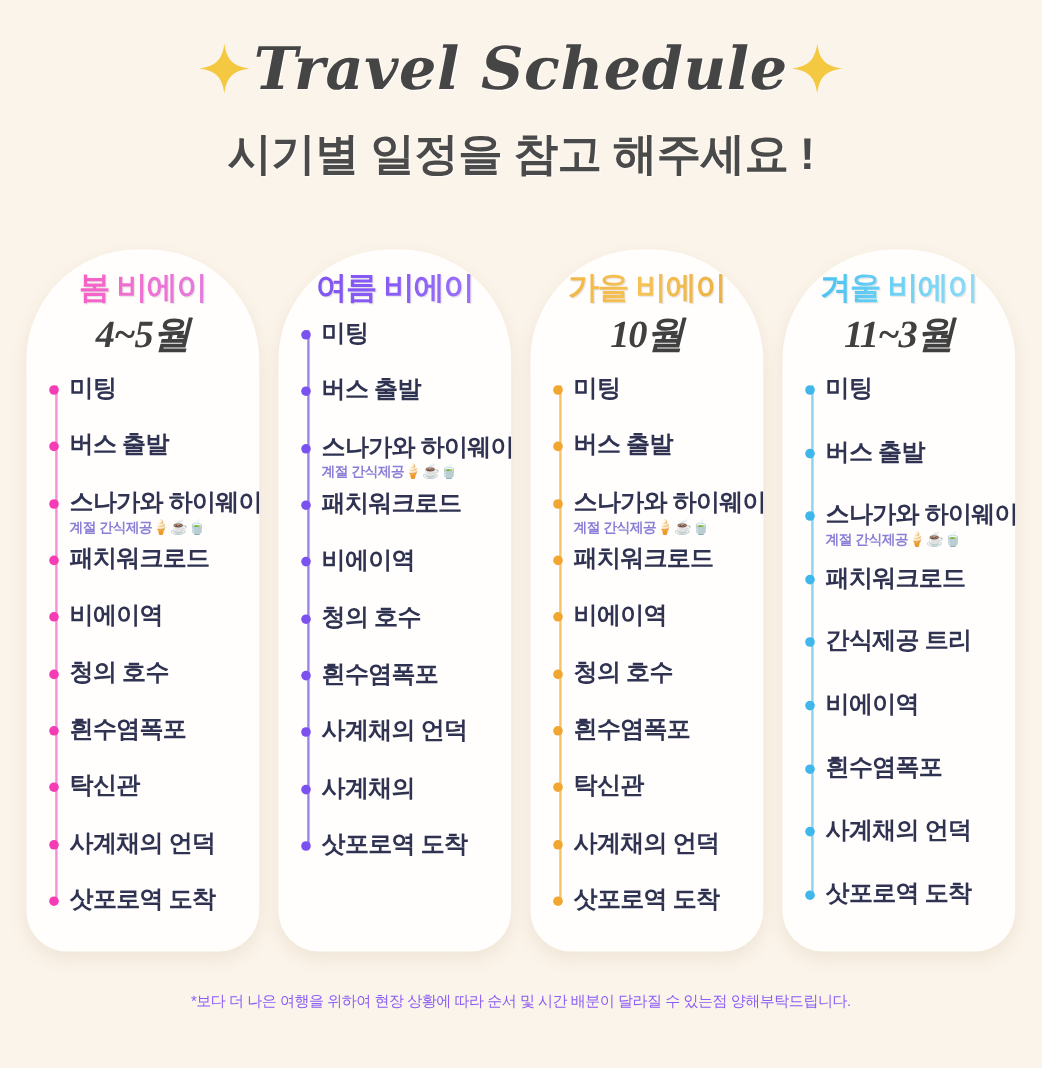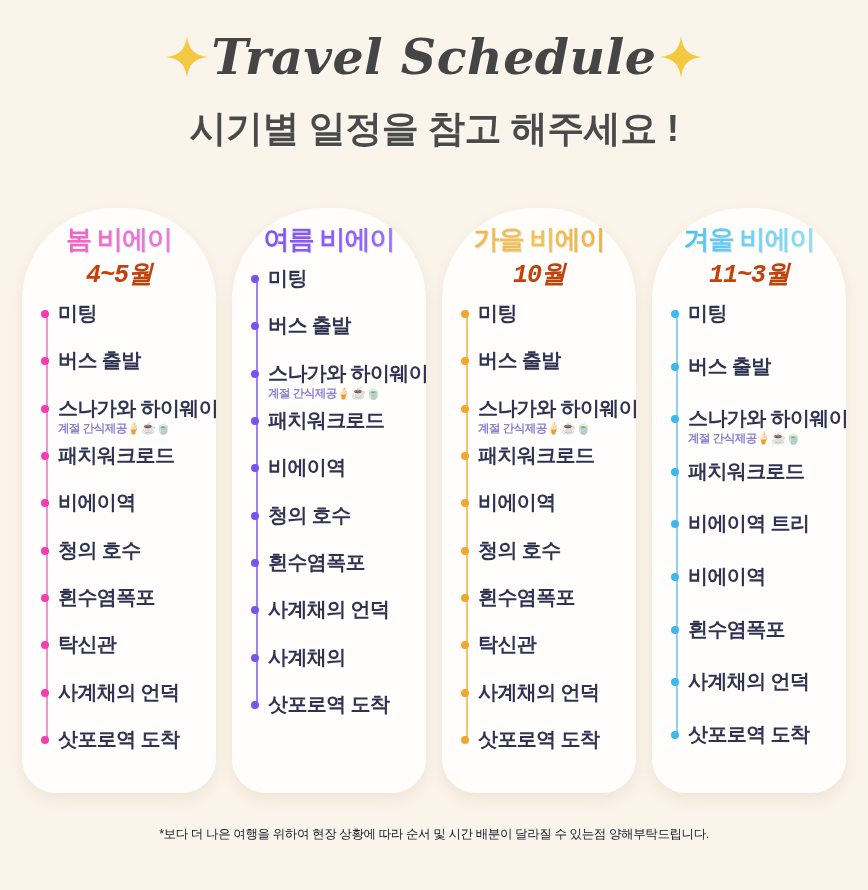--- a/index.html
+++ b/index.html
@@ -93,25 +93,25 @@
     color: transparent;
     -webkit-text-fill-color: transparent;
     filter: drop-shadow(1px 1px 0 rgba(0,0,0,0.10));
   }
   .c1 .season { background-image: linear-gradient(95deg,#ff4fb8 0%,#f06fd0 45%,#d887e8 100%); }
   .c2 .season { background-image: linear-gradient(95deg,#7b52f0 0%,#8a5cf6 50%,#a27bff 100%); }
   .c3 .season { background-image: linear-gradient(95deg,#f0b042 0%,#f6c255 48%,#e8a93a 100%); }
   .c4 .season { background-image: linear-gradient(95deg,#39b9ef 0%,#6fd2f5 50%,#9fe0f7 100%); }
   .months {
     margin-top: 2px;
-    font-family: Liberation Mono, monospace;
-    font-size: 25px;
+    font-family: Liberation Serif, serif;
+    font-size: 32px;
     font-weight: bold;
     font-style: italic;
-    color: #c2410c;
+    color: #404040;
     letter-spacing: -1px;
     text-shadow: 1px 1px 0 rgba(255,255,255,0.6);
   }
 
   
   .timeline {
     position: relative;
     margin: 12px 0 0 0;
     padding: 0 6px 0 20px;
     list-style: none;
@@ -172,21 +172,21 @@
   }
 
   
   .footer {
     position: absolute;
     left: 0;
     top: 826px;
     width: 868px;
     text-align: center;
     font-size: 12.5px;
-    color: #0f172a;
+    color: #8b5cf6;
     letter-spacing: -0.4px;
   }
 </style>
 </head>
 <body>
 
 <div class="page">
 
   <div class="header">
     <div class="title-row">
@@ -378,21 +378,21 @@
             <span class="dot"></span>
             <span class="tl-label">스나가와 하이웨이</span>
             <span class="tl-sub"><span>계절 간식제공</span><span class="emo">🍦☕🍵</span></span>
           </li>
           <li class="tl-item" style="position: absolute; left: 20px; right: 4px; top: 157.667px;">
             <span class="dot"></span>
             <span class="tl-label">패치워크로드</span>
           </li>
           <li class="tl-item" style="position: absolute; left: 20px; right: 4px; top: 210.222px;">
             <span class="dot"></span>
-            <span class="tl-label">비에이역 트리</span>
+            <span class="tl-label">간식제공 트리</span>
           </li>
           <li class="tl-item" style="position: absolute; left: 20px; right: 4px; top: 262.778px;">
             <span class="dot"></span>
             <span class="tl-label">비에이역</span>
           </li>
           <li class="tl-item" style="position: absolute; left: 20px; right: 4px; top: 315.333px;">
             <span class="dot"></span>
             <span class="tl-label">흰수염폭포</span>
           </li>
           <li class="tl-item" style="position: absolute; left: 20px; right: 4px; top: 367.889px;">

